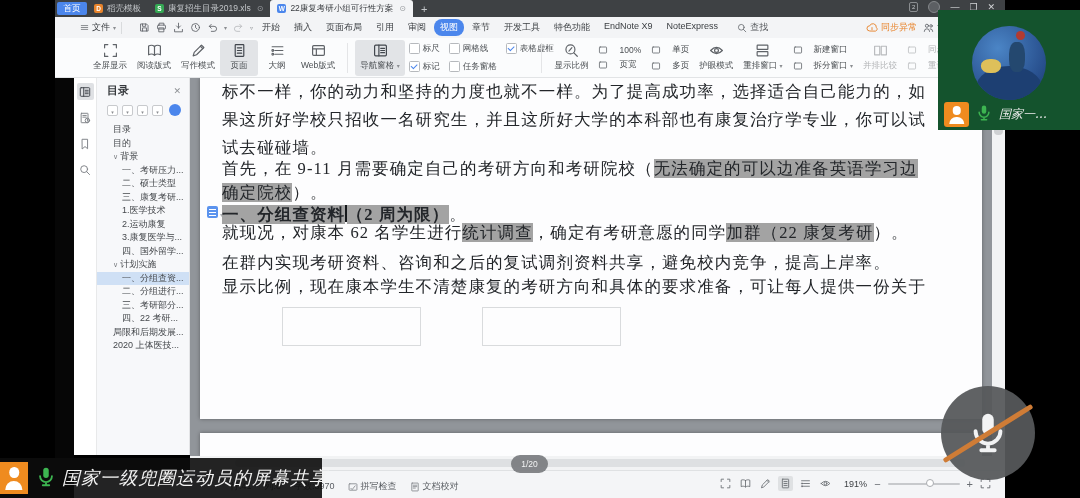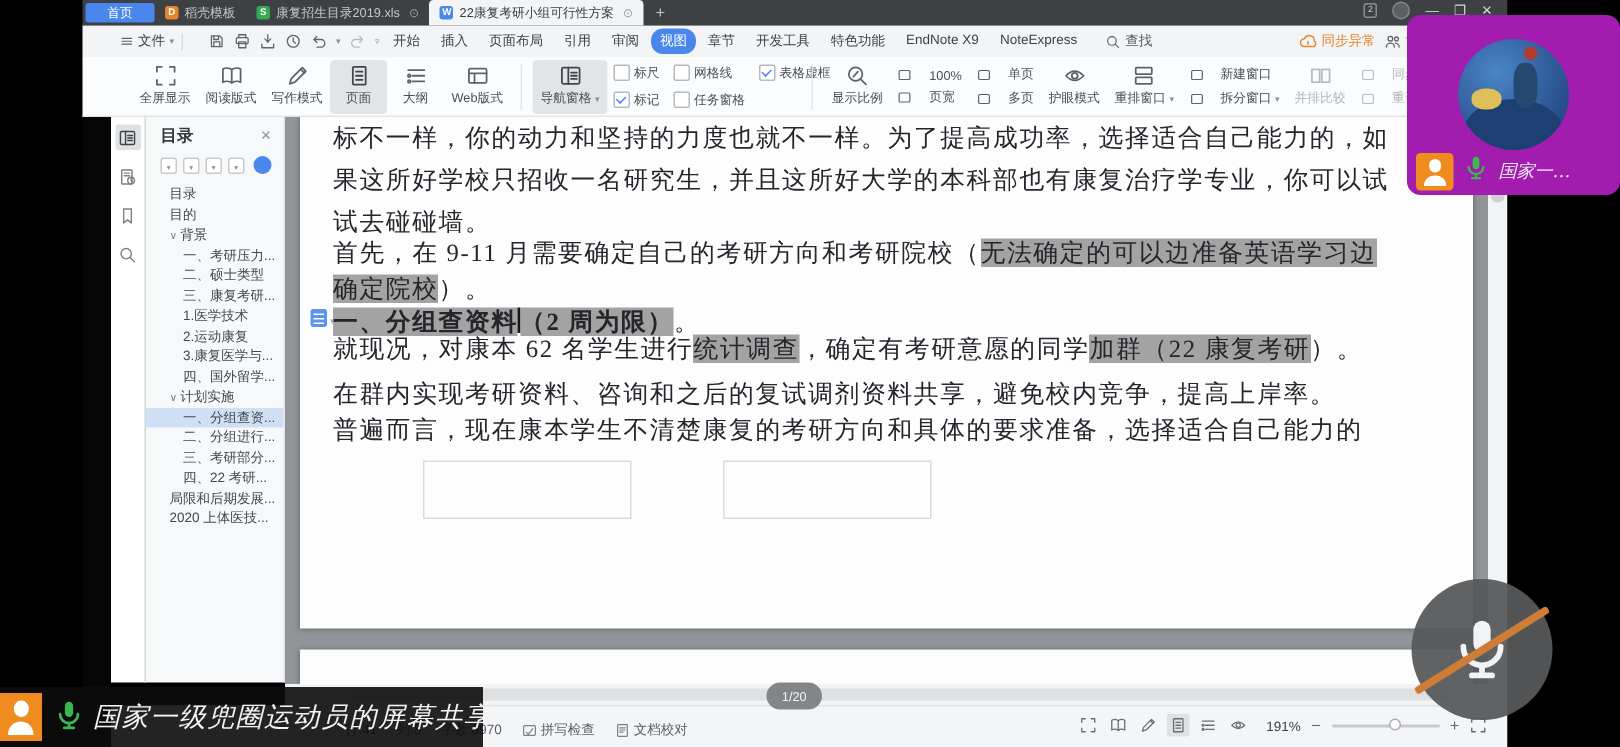--- a/index.html
+++ b/index.html
@@ -2,21 +2,21 @@
 <html><head>
 <meta charset="utf-8">
 <style>
   html,body{margin:0;padding:0;background:#000;}
   .screen{position:relative;width:1080px;height:498px;background:#000;overflow:hidden;
           font-family:"Liberation Sans","DejaVu Sans",sans-serif;}
 
   
   .tabbar{position:absolute;left:55px;top:0;width:950px;height:17px;background:#3e4144;
           display:flex;align-items:center;z-index:5;}
-  .home-tab{width:46px;height:13px;margin-left:2px;background:#4b86ec;border-radius:2px;color:#fff;
+  .home-tab{width:30px;height:13px;margin-left:2px;background:#4b86ec;border-radius:2px;color:#fff;
             font-size:8.5px;display:flex;align-items:center;justify-content:center;}
   .dtab{height:17px;display:flex;align-items:center;padding:0 7px;color:#c3c6c9;font-size:8.5px;gap:4px;white-space:nowrap;}
   .dtab.active{background:#f3f4f6;color:#3a3d41;border-radius:3px 3px 0 0;}
   .ti{width:9px;height:9px;border-radius:2px;color:#fff;font-size:6.5px;font-weight:bold;
       display:flex;align-items:center;justify-content:center;flex:none;}
   .ti.docer{background:#e8842c}.ti.sheet{background:#35a854}.ti.wdoc{background:#4b86ec}
   .tclose{color:#9a9da1;font-size:8px;margin-left:2px;}
   .newtab{color:#c3c6c9;font-size:11px;margin-left:8px;}
   .wctrls{position:absolute;right:10px;top:1px;display:flex;gap:10px;align-items:center;color:#d4d6d8;font-size:9px;}
   .skin-badge{border:1px solid #8a8d90;border-radius:2px;font-size:6px;padding:0 2px;color:#c3c6c9;line-height:8px;}
@@ -109,21 +109,21 @@
   .sb-right{position:absolute;right:14px;top:5px;display:flex;align-items:center;gap:7px;}
   .sb-ic{width:15px;height:15px;display:flex;align-items:center;justify-content:center;border-radius:2px;}
   .sb-ic.sel{background:#dfe1e3;}
   .zoomtxt{color:#3d4044;margin-left:4px;}
   .pm{color:#6a6e73;font-size:11px;line-height:10px;}
   .slider{width:72px;height:2px;background:#c7c9cc;position:relative;border-radius:1px;}
   .knob{position:absolute;left:38px;top:-3.5px;width:8px;height:8px;border-radius:50%;background:#fff;border:1px solid #aaadb1;box-sizing:border-box;}
 
   
   .blackright{position:absolute;left:1005px;top:0;width:75px;height:498px;background:#000;z-index:30;}
-  .webcam{position:absolute;left:938px;top:10px;width:142px;height:120px;background:#a21caf;z-index:60;border-radius:9px;}
+  .webcam{position:absolute;left:938px;top:10px;width:142px;height:120px;background:#14532d;z-index:60;}
   .avatar{position:absolute;left:34px;top:16px;width:74px;height:74px;border-radius:50%;overflow:hidden;
           background:radial-gradient(circle at 35% 30%,#4b85c6,#274e8c 70%,#1b355f);}
   .av-mound{position:absolute;left:4px;top:40px;width:66px;height:44px;background:#1d3f72;border-radius:50% 50% 0 0;}
   .av-heart{position:absolute;left:9px;top:33px;width:20px;height:14px;background:#dec05a;border-radius:45%;}
   .av-fig{position:absolute;left:37px;top:16px;width:16px;height:30px;background:#24486f;border-radius:40%;}
   .av-red{position:absolute;left:44px;top:5px;width:9px;height:9px;background:#b23a31;border-radius:50%;}
   .wc-row{position:absolute;left:6px;bottom:3px;display:flex;align-items:center;gap:6px;}
   .person-tile{background:#ef8b1f;position:relative;}
   .person-tile::before{content:"";position:absolute;left:50%;top:16%;transform:translateX(-50%);
         width:34%;height:34%;border-radius:50%;background:#fff;}
@@ -629,21 +629,21 @@
       <div class="margin-dd">▾</div>
       <div id="doc-lines">
           <div class="docline" style="top: 3px;"><span>标不一样，你的动力和坚持的力度也就不一样。为了提高成功率，选择适合自己能力的，如</span></div>
           <div class="docline" style="top: 31px;"><span>果这所好学校只招收一名研究生，并且这所好大学的本科部也有康复治疗学专业，你可以试</span></div>
           <div class="docline" style="top: 59px;"><span>试去碰碰墙。</span></div>
           <div class="docline" style="top: 80px;"><span>首先，在 9-11 月需要确定自己的考研方向和考研院校（</span><span class="hl">无法确定的可以边准备英语学习边</span></div>
           <div class="docline" style="top: 104px;"><span class="hl">确定院校</span><span>）。</span></div>
           <div class="docline" style="top: 126px;"><span class="hl b">一、分组查资料</span><span class="caret"></span><span class="hl b">（2 周为限）</span><span>。</span></div>
           <div class="docline" style="top: 144px;"><span>就现况，对康本 62 名学生进行</span><span class="hl">统计调查</span><span>，确定有考研意愿的同学</span><span class="hl">加群（22 康复考研</span><span>）。</span></div>
           <div class="docline" style="top: 174px;"><span>在群内实现考研资料、咨询和之后的复试调剂资料共享，避免校内竞争，提高上岸率。</span></div>
-          <div class="docline" style="top: 198px;"><span>普遍而言，现在康本学生不清楚康复的考研方向和具体的要求准备，选择适合自己能力的</span></div>
+          <div class="docline" style="top: 198px;"><span>显示比例，现在康本学生不清楚康复的考研方向和具体的要求准备，可让每人提供一份关于</span></div>
         </div>
       <div class="tblbox" style="left:82px"></div>
       <div class="tblbox" style="left:282px"></div>
     </div>
     <div class="page page2"></div>
     <div class="vscroll">
       <div class="vthumb"></div>
     </div>
     <div class="hscroll">
       <div class="hthumb"></div>

